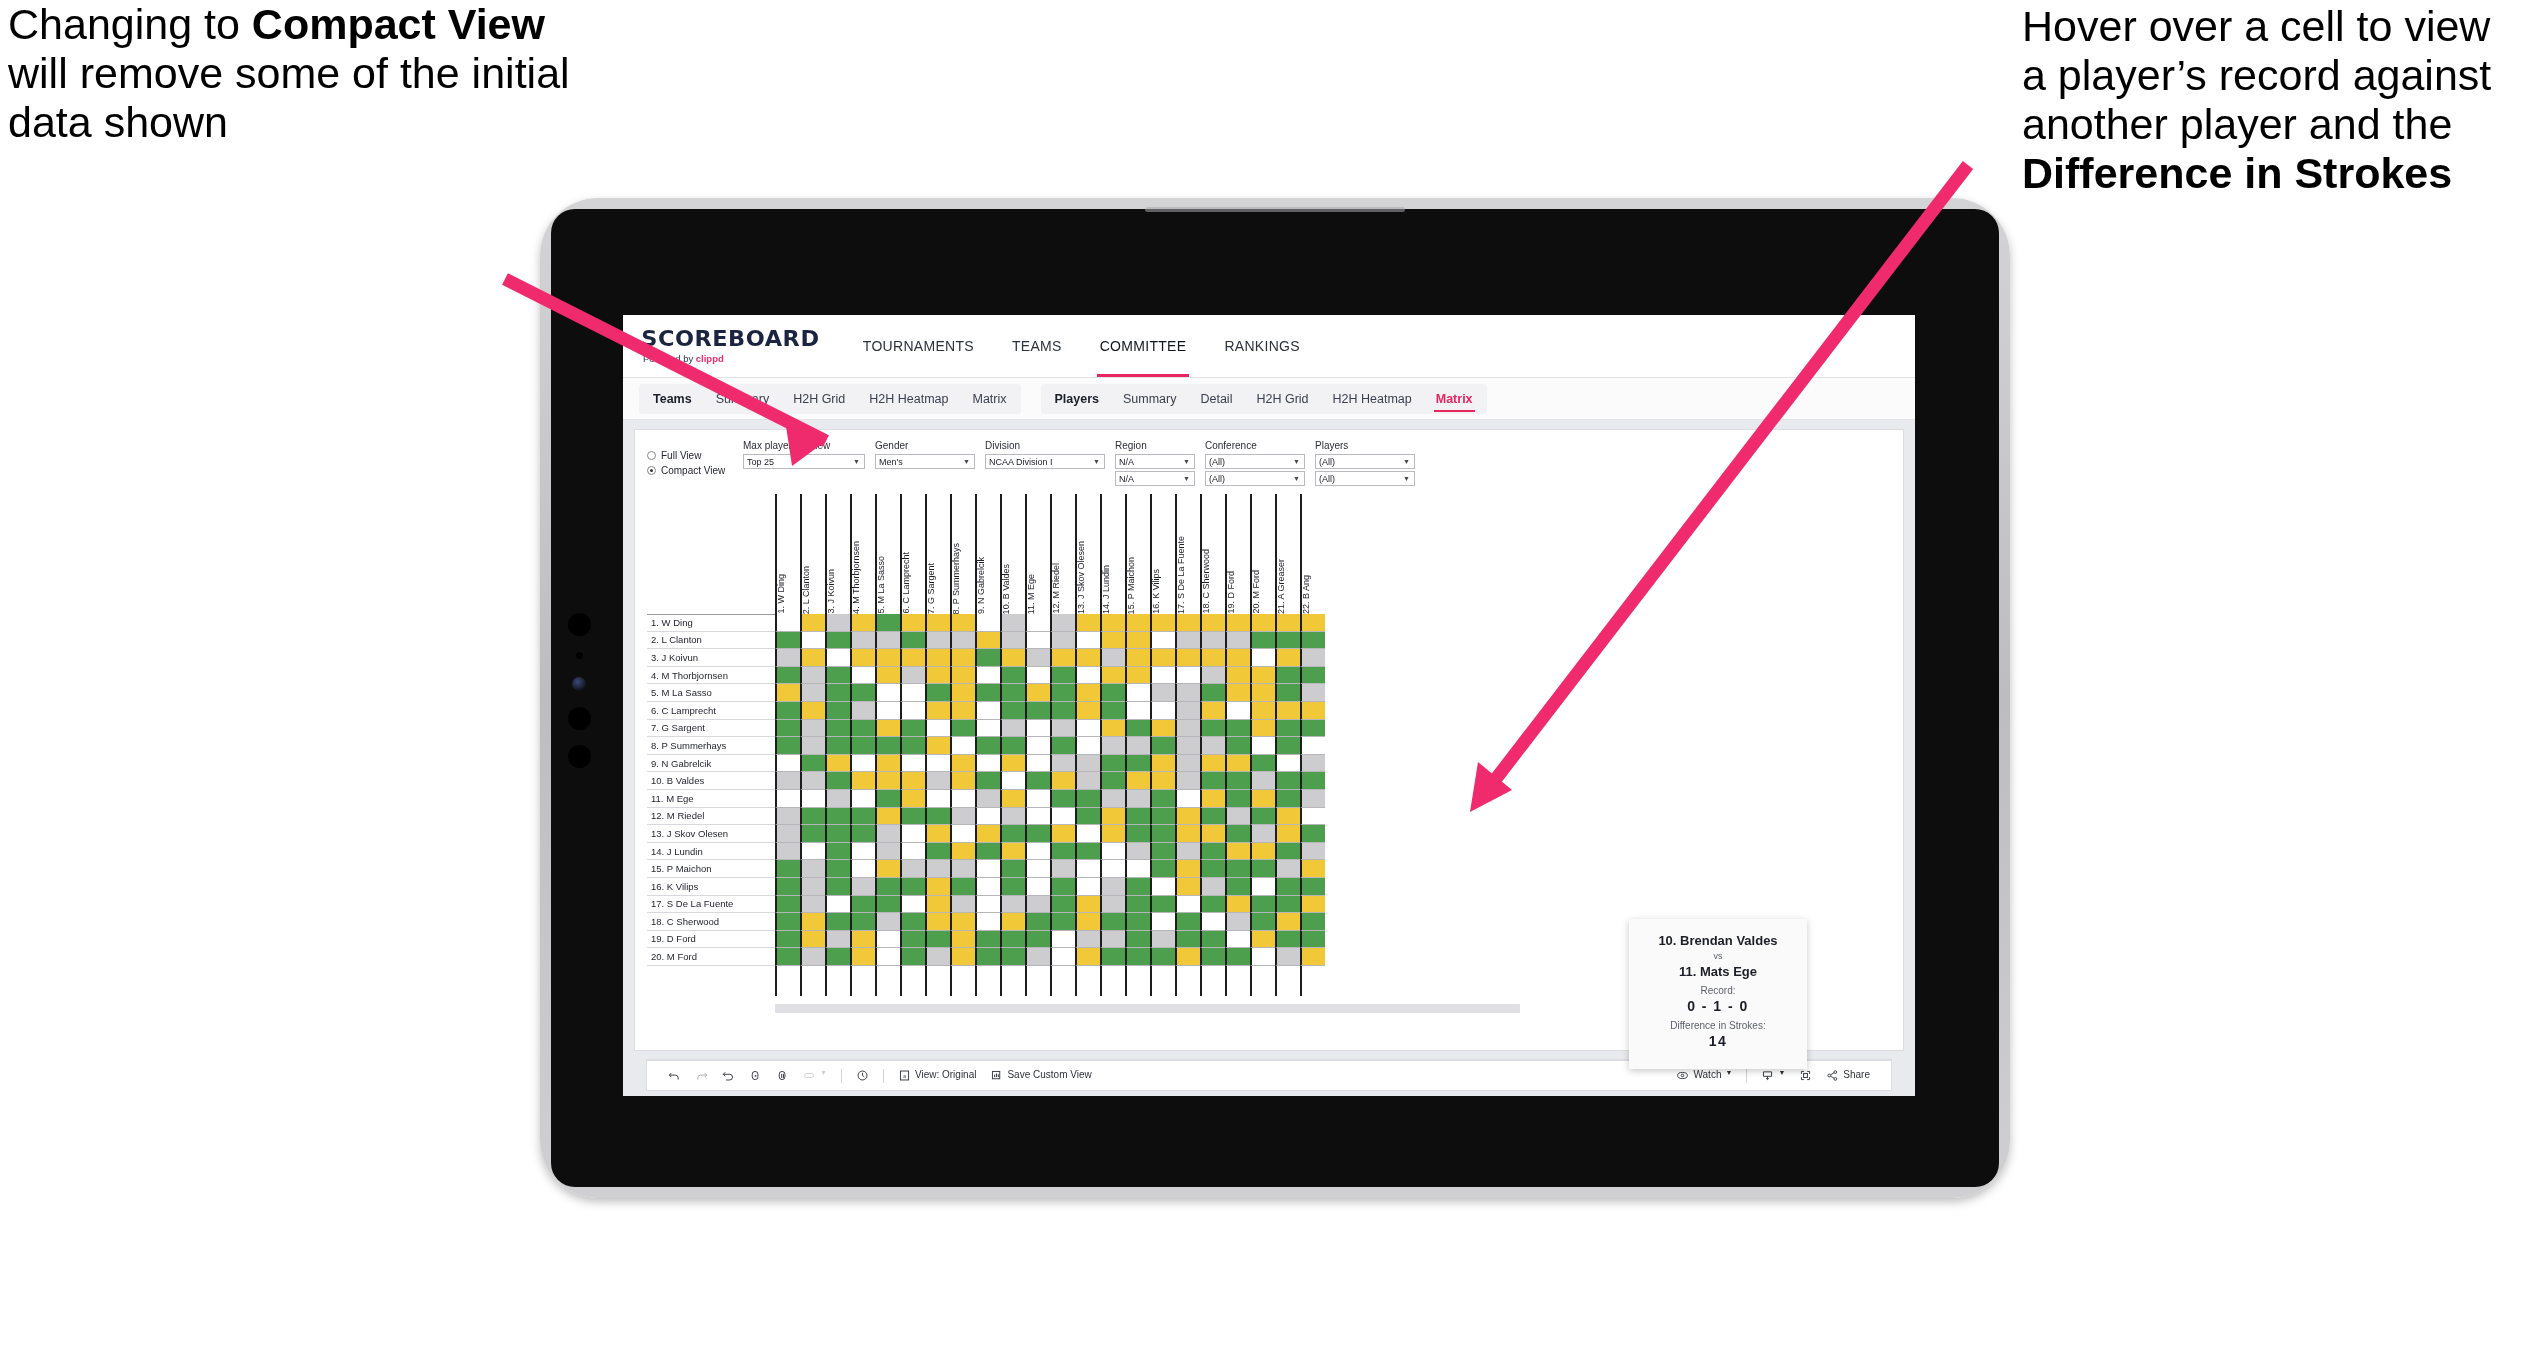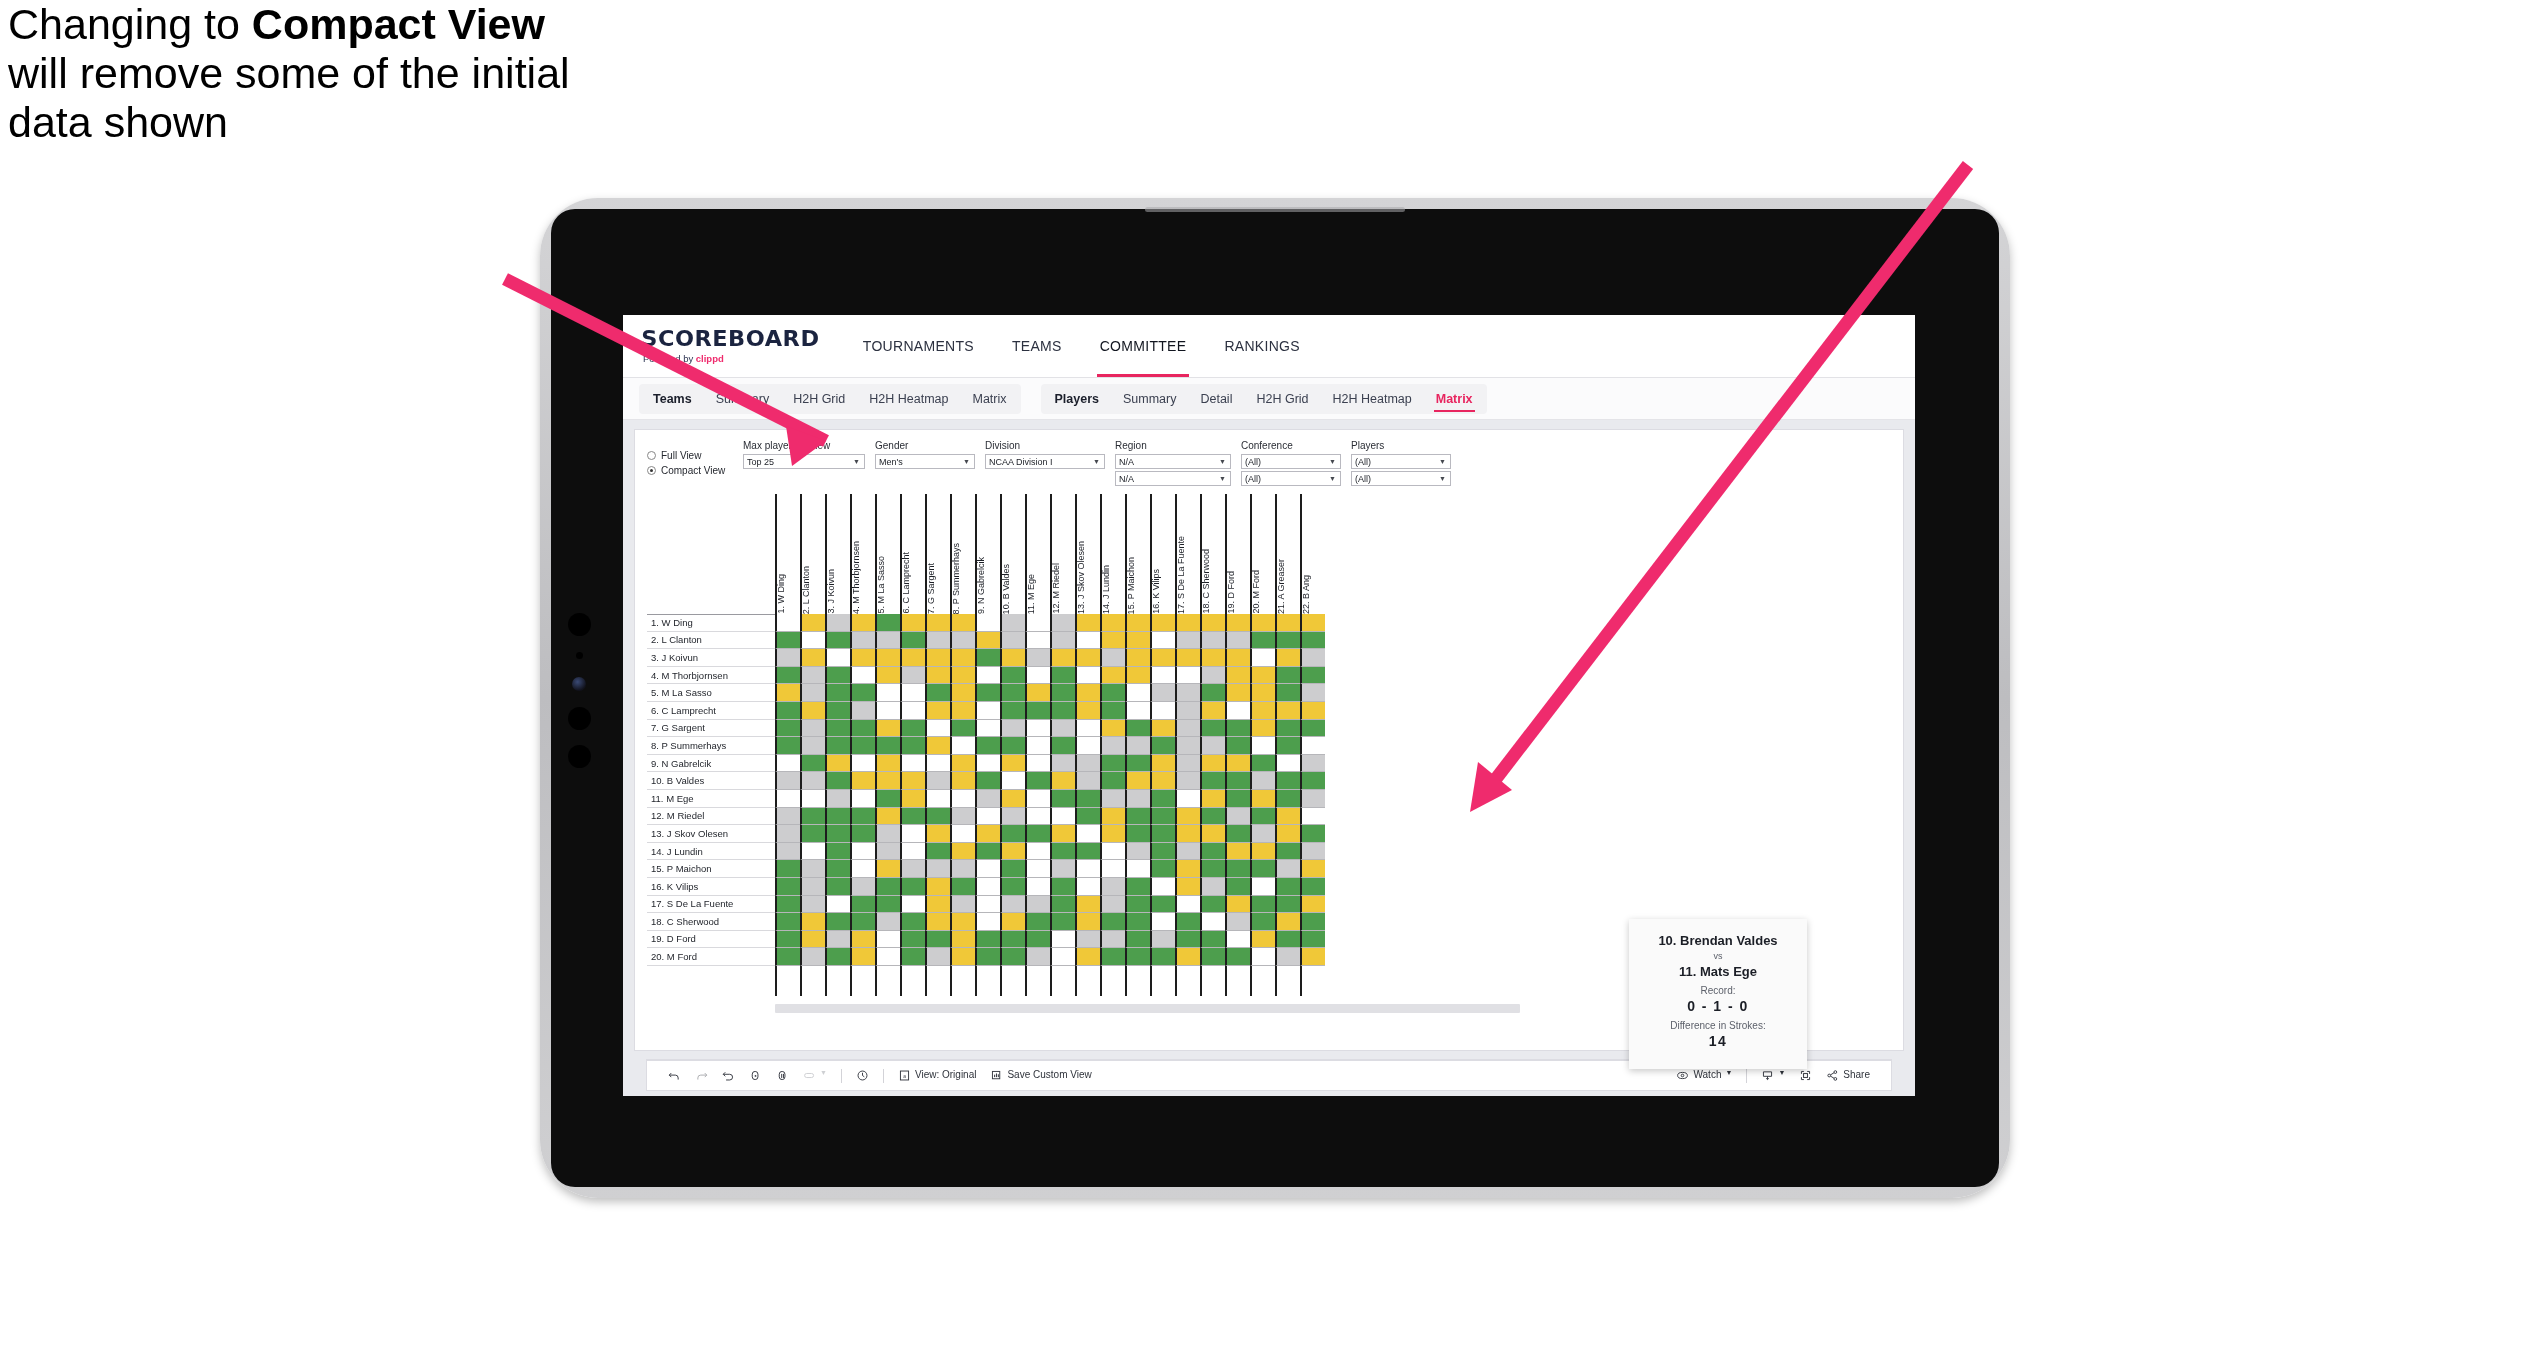--- a/index.html
+++ b/index.html
@@ -121,21 +121,21 @@
                      width:3px; height:3px; border-radius:50%; background:#333; }
   .fgroup { margin-right: 10px; }
   .flabel { font-size: 10px; color: #2a2d35; margin-bottom: 3px; }
   .fsel {
     height: 15px; border: 1px solid #b9b9c0; background: #fff;
     font-size: 9px; color: #22252c; display:flex; align-items:center;
     padding: 0 3px; position: relative; cursor: pointer; margin-bottom: 2px;
   }
   .fsel .caret { position:absolute; right:4px; font-size:7px; color:#45484f; }
   .w-max { width: 122px; } .w-gender { width: 100px; } .w-div { width: 120px; }
-  .w-reg { width: 116px; } .w-conf { width: 100px; } .w-play { width: 100px; }
+  .w-reg { width: 80px; } .w-conf { width: 100px; } .w-play { width: 100px; }
 
   
   #matrixwrap { position: relative; padding: 0 0 0 0; }
   #matrix { display: flex; margin-left: 12px; }
   #rowlabels { width: 128px; flex: none; padding-top: 120px; }
   .rowlabel {
     height: 17.6px; font-size: 9.5px; color: #1d2027;
     display: flex; align-items: center; padding-left: 4px;
     border-bottom: 1px solid #d9d9dd;
   }
@@ -198,20 +198,23 @@
 </style>
 </head>
 <body>
 
 <div id="stage">
 
   <div id="annot-left" class="annot">
     <span>Changing to </span><b>Compact View</b><span> will remove some of the initial data shown</span>
   </div>
 
+  <div id="annot-right" class="annot">
+    <span>Hover over a cell to view a player’s record against another player and the </span><b>Difference in Strokes</b>
+  </div>
 
   <div id="tablet">
     <div id="tablet-inner">
       <div id="top-slot"></div>
       <div class="edge-dot" id="dot-speaker1"></div>
       <div class="edge-dot" id="dot-tiny"></div>
       <div class="edge-dot" id="dot-cam"></div>
       <div class="edge-dot" id="dot-speaker2"></div>
       <div class="edge-dot" id="dot-speaker3"></div>
 

